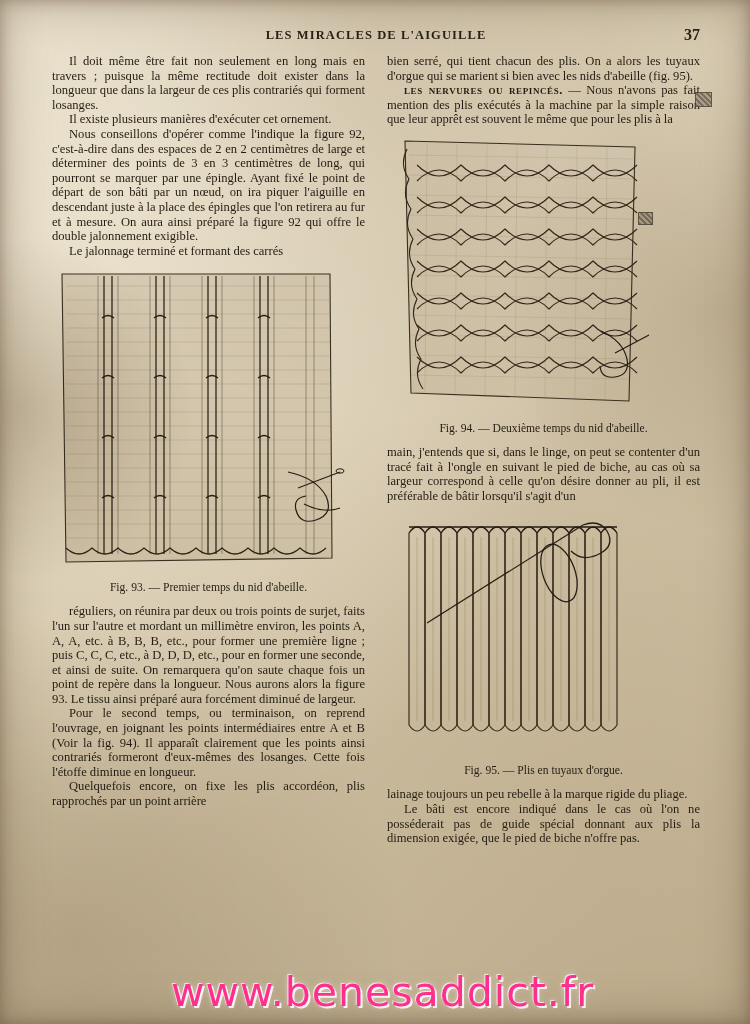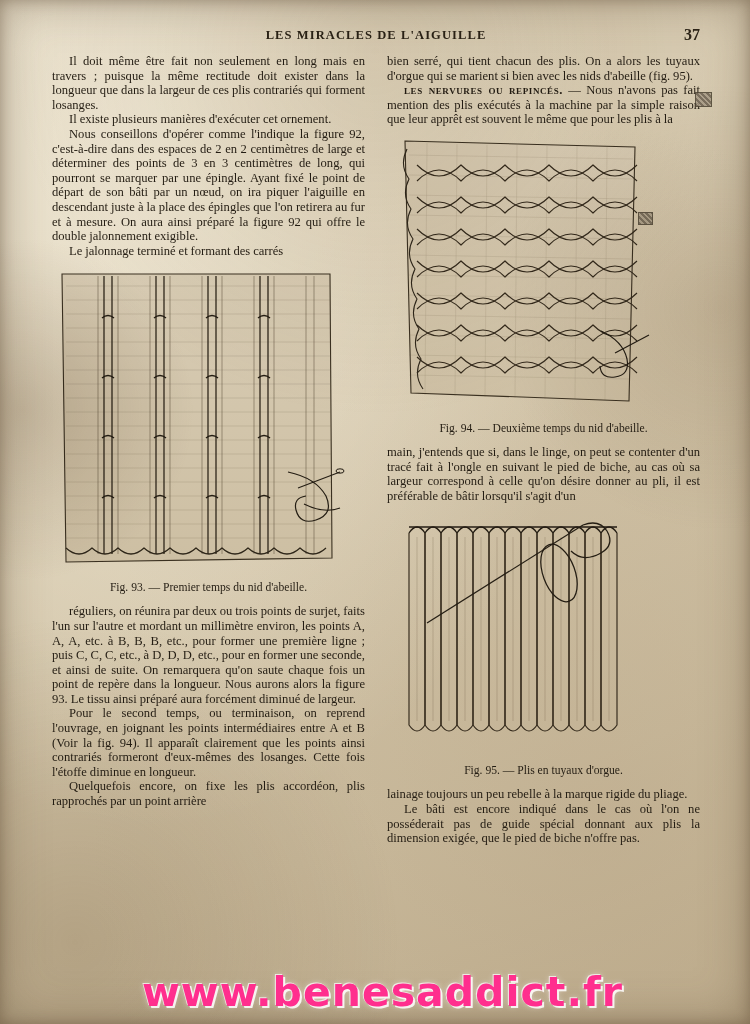--- a/index.html
+++ b/index.html
@@ -116,21 +116,21 @@
   }
   .fig-svg { display: block; }
   
   .watermark {
     position: absolute;
     left: 15px;
     right: 0;
     bottom: 8px;
     text-align: center;
     font-family: "DejaVu Sans", sans-serif;
-    font-weight: 700;
+    font-weight: 400;
     font-size: 41px;
     letter-spacing: 1px;
     color: #ff2f8e;
     text-shadow:
       2px 2px 0 rgba(255,255,255,0.85),
       -1px -1px 0 rgba(255,255,255,0.7),
       0 0 6px rgba(255,255,255,0.5);
     pointer-events: none;
   }
   .stamp {

